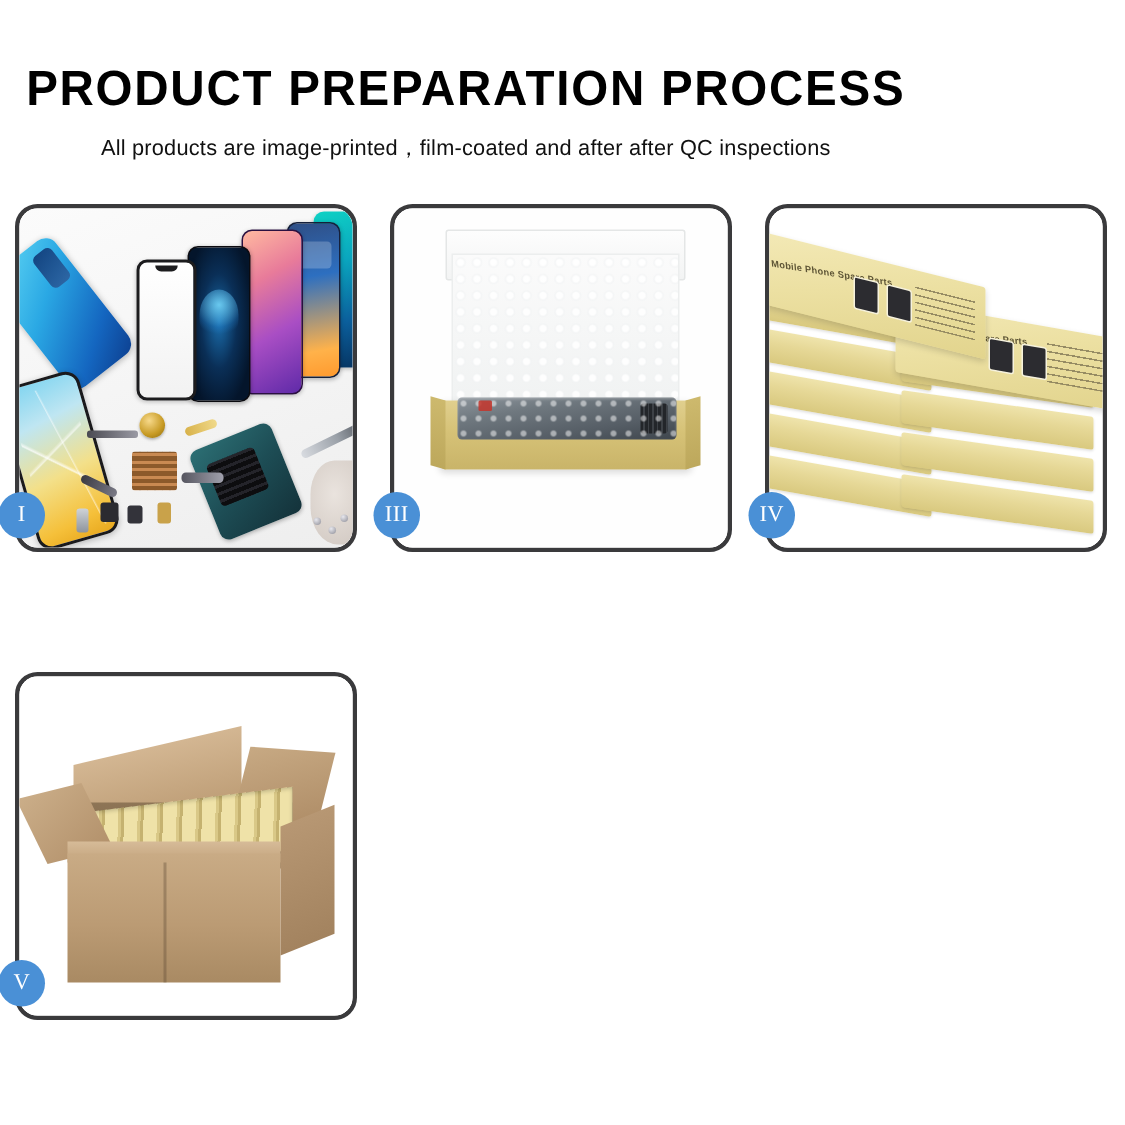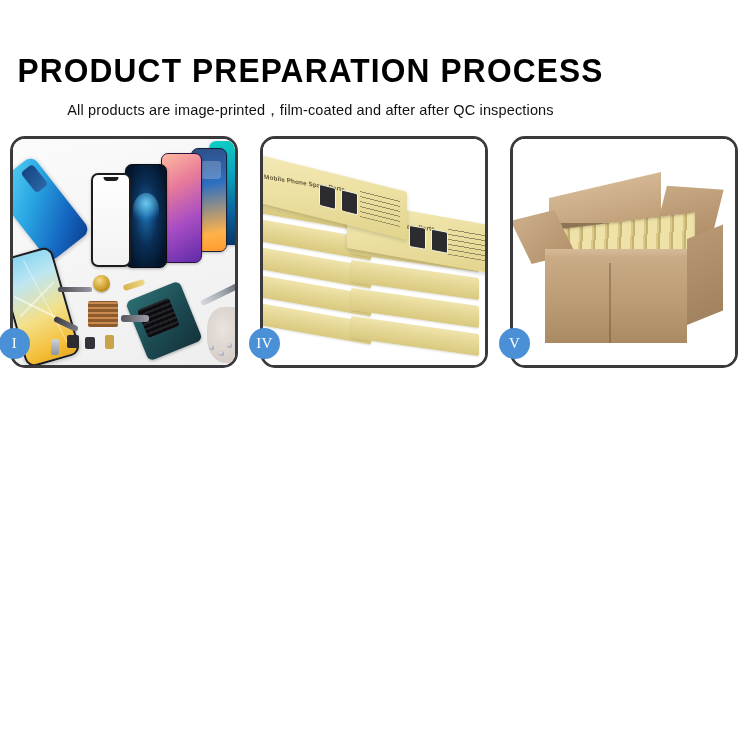--- a/index.html
+++ b/index.html
@@ -9,21 +9,21 @@
     font-family: "Liberation Sans", sans-serif;
     overflow: hidden;
   }
   #page {
     position: relative;
     width: 750px; height: 750px;
     background: #ffffff;
   }
 
   
-  #header { position: absolute; top: 16px; left: 0; width: 621px; }
+  #header { position: absolute; top: 4px; left: 0; width: 621px; }
   #title {
     text-align: center;
     font-size: 33px;
     font-weight: 700;
     letter-spacing: 1.2px;
     color: #000000;
     margin-top: 36px;
     transform: scaleX(0.96);
     white-space: nowrap;
     font-family: "Liberation Sans", sans-serif;
@@ -475,20 +475,33 @@
         <div class="hand-blur"></div>
         <div class="screwdriver"></div>
         <div class="screw" style="left:196px;top:206px;"></div>
         <div class="screw" style="left:206px;top:212px;"></div>
         <div class="screw" style="left:214px;top:204px;"></div>
       </div>
       <div class="badge">I</div>
     </div>
 
 
+    <div class="panel">
+      <div class="panel-inner">
+        <div class="p3-bg"></div>
+        <div class="p3-lidback"></div>
+        <div class="p3-foam"></div>
+        <div class="p3-boxbody"></div>
+        <div class="p3-screenin">
+          <div class="p3-conn"></div>
+        </div>
+        <div class="p3-redmark"></div>
+      </div>
+      <div class="badge">III</div>
+    </div>
 
     <div class="panel">
       <div class="panel-inner">
         <div class="p4-bg"></div>
         <div class="stack">
           <div class="sbox sb-l5"></div>
           <div class="sbox sb-l4"></div>
           <div class="sbox sb-l3"></div>
           <div class="sbox sb-l2"></div>
           <div class="sbox sb-l1"></div>

